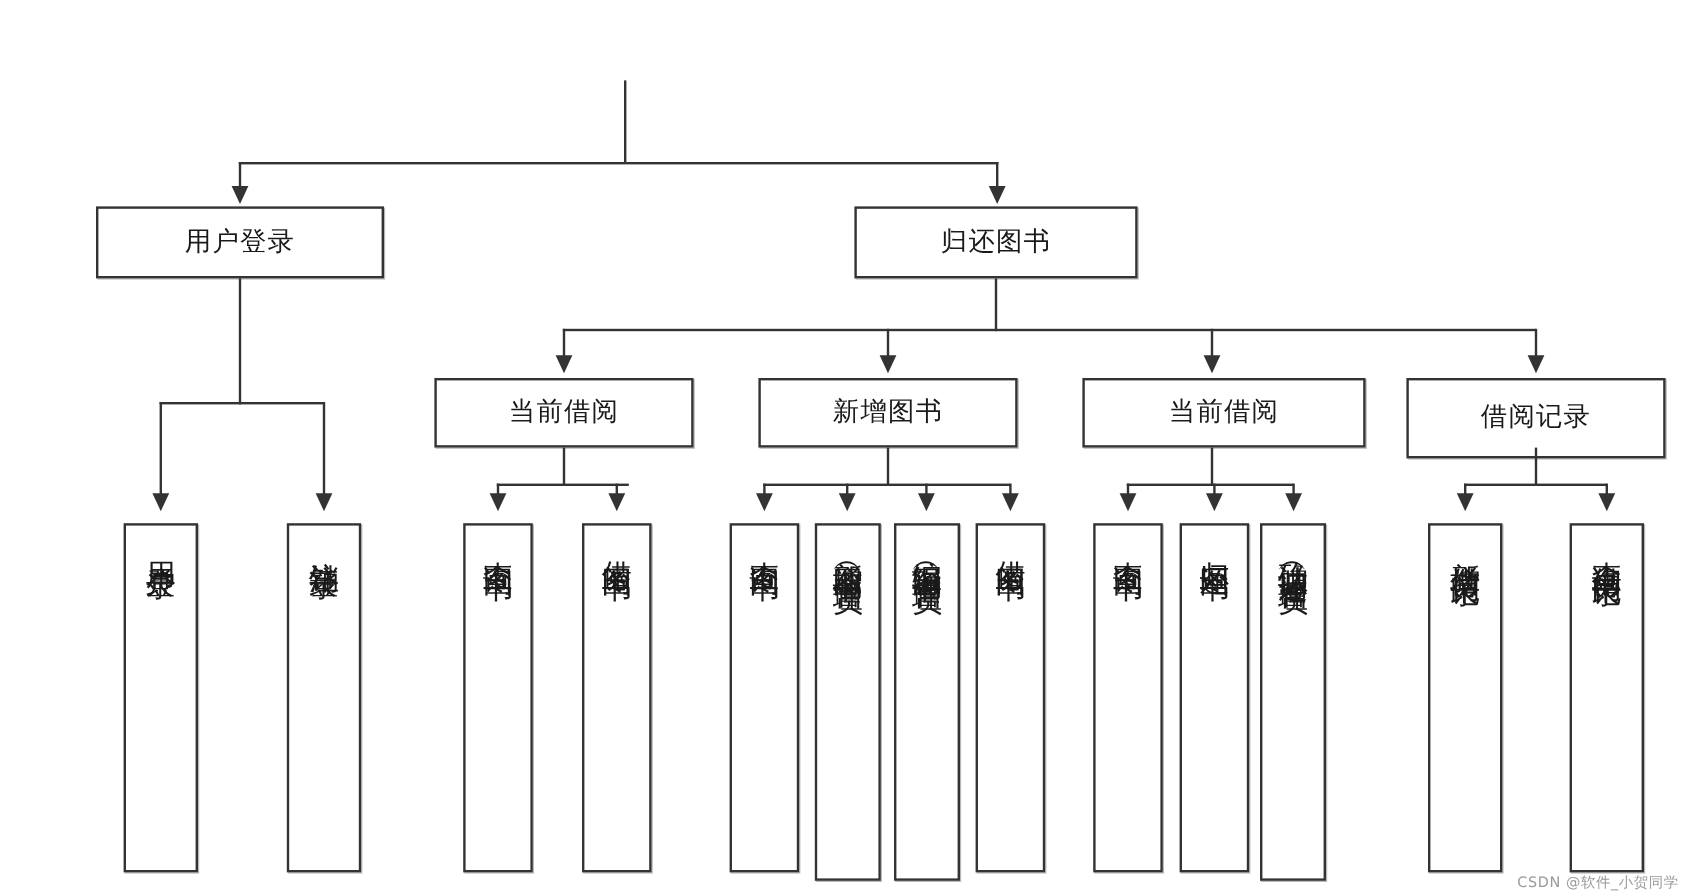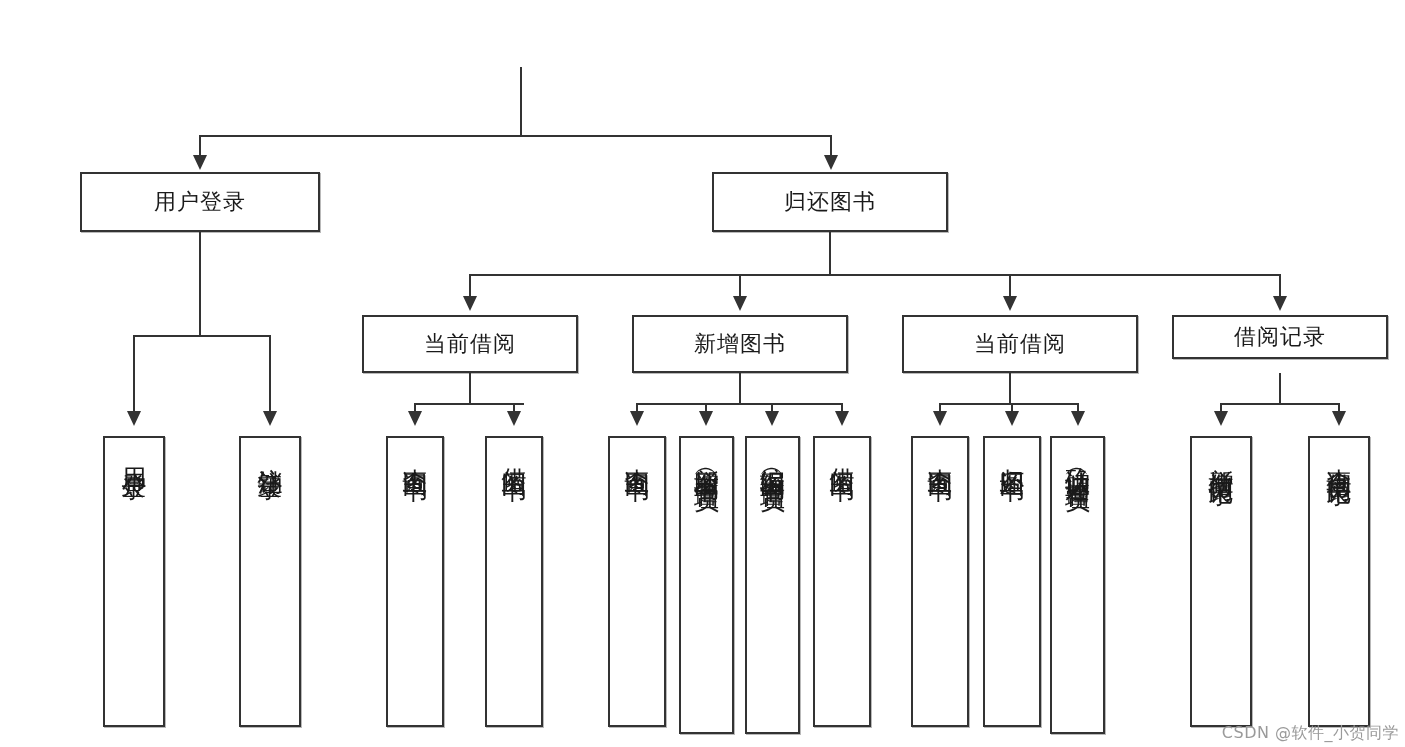--- a/index.html
+++ b/index.html
@@ -56,21 +56,21 @@
     position:absolute;
     width:0;height:0;
     border-left:7px solid transparent;
     border-right:7px solid transparent;
     border-top:15px solid #333333;
   }
 
   #watermark{
     position:absolute;
     right:6px;bottom:3px;
-    font-size:16px;
+    font-size:12px;
     color:#9a9a9a;
     letter-spacing:0.5px;
     white-space:nowrap;
     font-family:"DejaVu Sans","Liberation Sans",sans-serif;
   }
 </style>
 </head>
 <body>
 
 <div id="diagram">
@@ -110,21 +110,21 @@
 
   <div class="node h" style="left:362px;top:315px;width:216px;height:58px;">
     <span class="label">当前借阅</span>
   </div>
   <div class="node h" style="left:632px;top:315px;width:216px;height:58px;">
     <span class="label">新增图书</span>
   </div>
   <div class="node h" style="left:902px;top:315px;width:236px;height:58px;">
     <span class="label">当前借阅</span>
   </div>
-  <div class="node h" style="left:1172px;top:315px;width:216px;height:44px;">
+  <div class="node h" style="left:1172px;top:315px;width:216px;height:67px;">
     <span class="label">借阅记录</span>
   </div>
 
   <div class="line v" style="left:469px;top:373px;height:32px;"></div>
   <div class="line h" style="left:414px;top:403px;width:110px;"></div>
   <div class="line v" style="left:414px;top:403px;height:10px;"></div>
   <div class="line v" style="left:513px;top:403px;height:10px;"></div>
   <div class="arrow" style="left:408px;top:411px;"></div>
   <div class="arrow" style="left:507px;top:411px;"></div>
 

